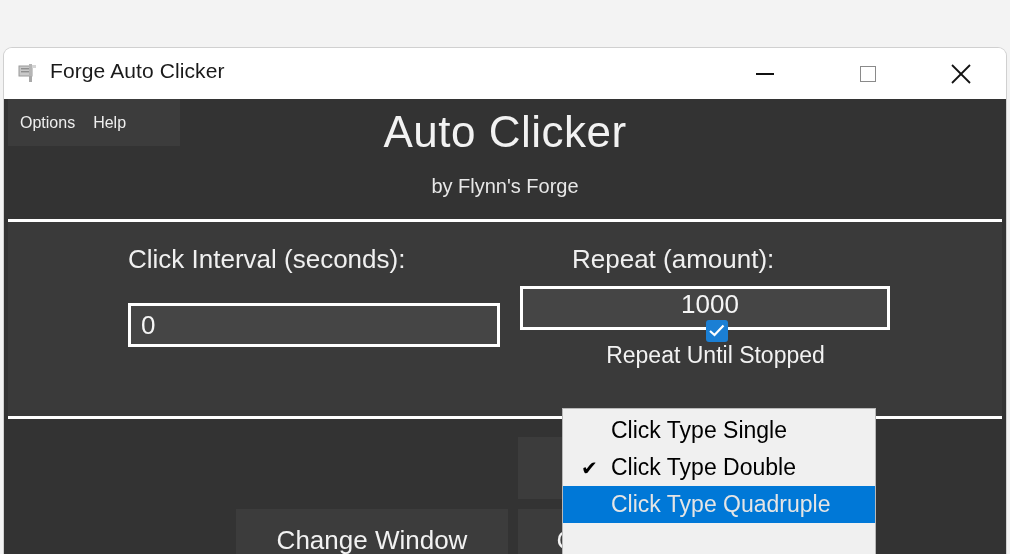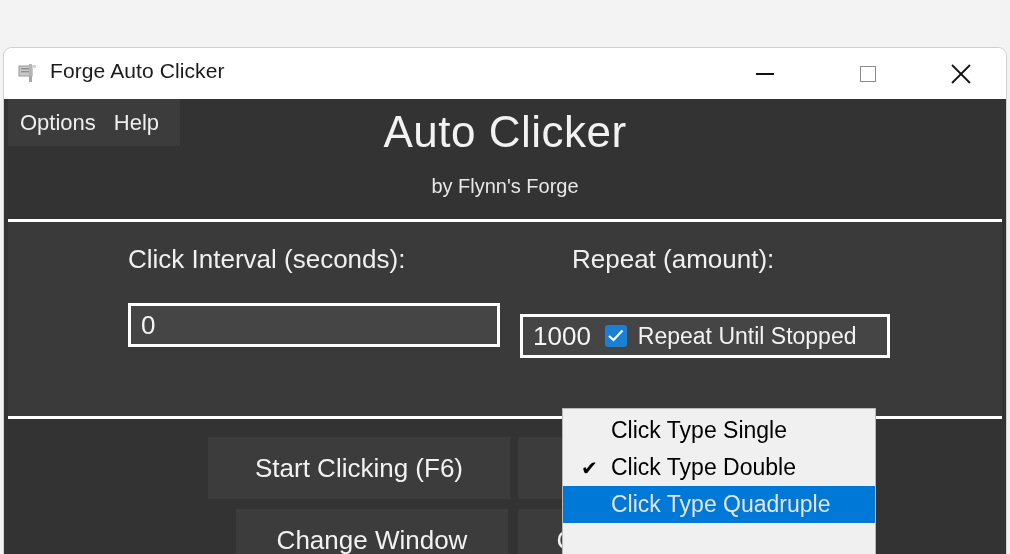--- a/index.html
+++ b/index.html
@@ -97,21 +97,21 @@
     width: 172px;
     height: 47px;
     background: #3c3c3c;
     display: flex;
     align-items: center;
     padding-left: 12px;
     box-sizing: border-box;
   }
   .menubar-item {
     color: #eeeeee;
-    font-size: 22px;
+    font-size: 16px;
     margin-right: 18px;
     white-space: nowrap;
   }
 
   
   .header-band {
     position: absolute;
     left: 4px; top: 51px;
     width: 994px;
     height: 86px;
@@ -172,22 +172,22 @@
     box-sizing: border-box;
     display: flex;
     align-items: center;
     padding-left: 10px;
   }
   .tb-interval {
     left: 120px; top: 81px;
     width: 372px; height: 44px;
   }
   .tb-repeat {
-    left: 512px; top: 92px;
-    width: 370px; height: 44px;
+    left: 512px; top: 64px;
+    width: 370px; height: 44px; flex-direction: column;
   }
   .tb-value {
     color: #f5f5f5;
     font-size: 26px;
     white-space: nowrap;
   }
 
   .checkbox {
     width: 22px; height: 22px;
     background: #1b7fd4;
@@ -375,21 +375,20 @@
           <svg width="18" height="10" viewBox="0 0 18 10">
             <polygon points="0,0 18,0 9,9" fill="#c5c5c5"></polygon>
           </svg>
         </span>
       </div>
     </div>
 
     <div class="sep sep-2"></div>
 
     <div class="panel-actions">
-      <div class="btn btn-start">Start Clicking (F6)</div>
       <div class="btn btn-stop">Stop Clicking (F7)</div>
       <div class="btn btn-change">Change Window</div>
       <div class="btn btn-choose">Choose Location</div>
     </div>
 
     <div class="dropdown">
       <div class="dd-item">
 
         <span>Click Type Single</span>
       </div>

